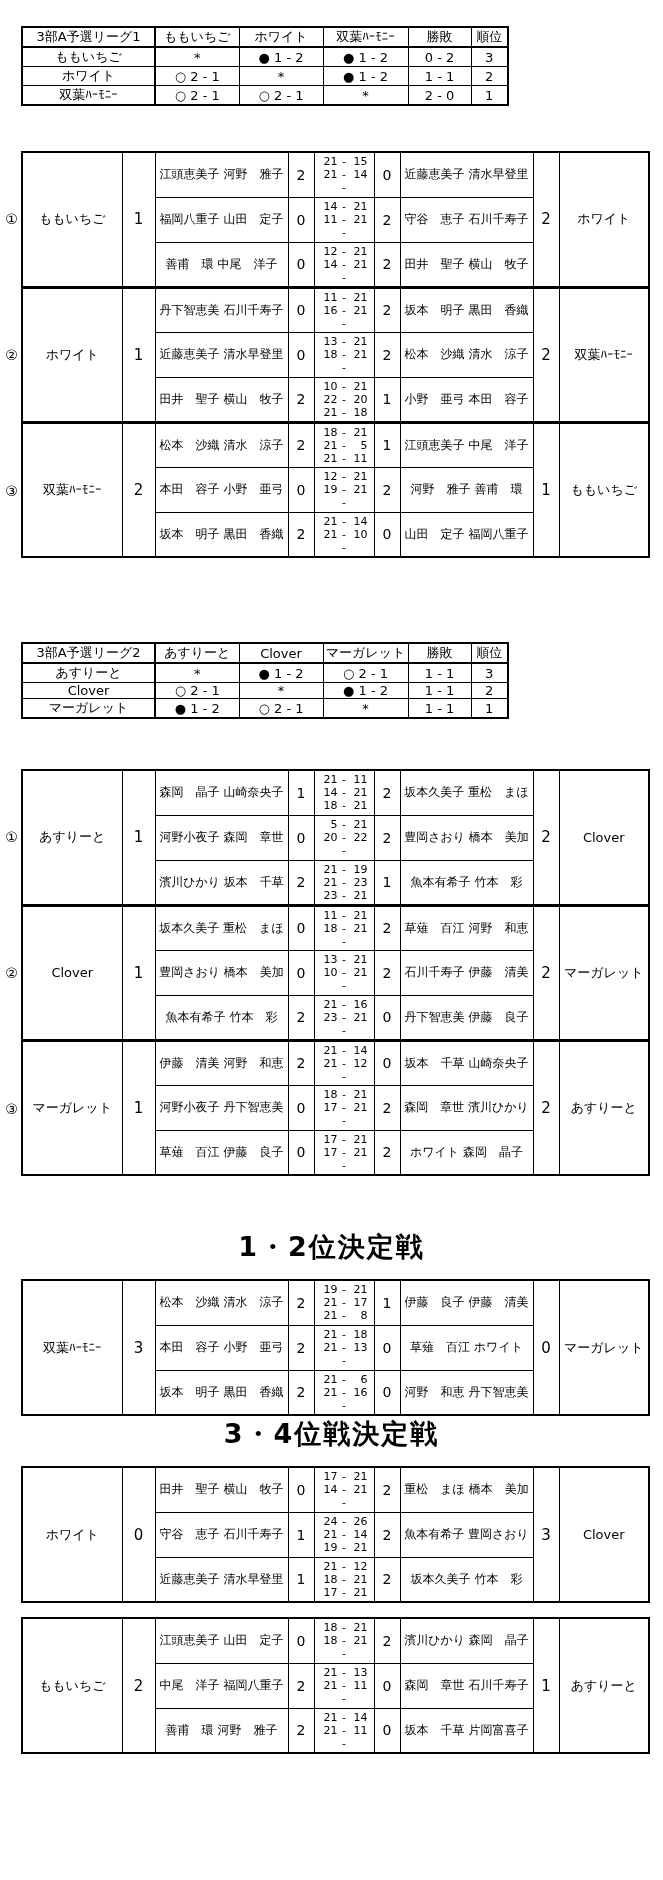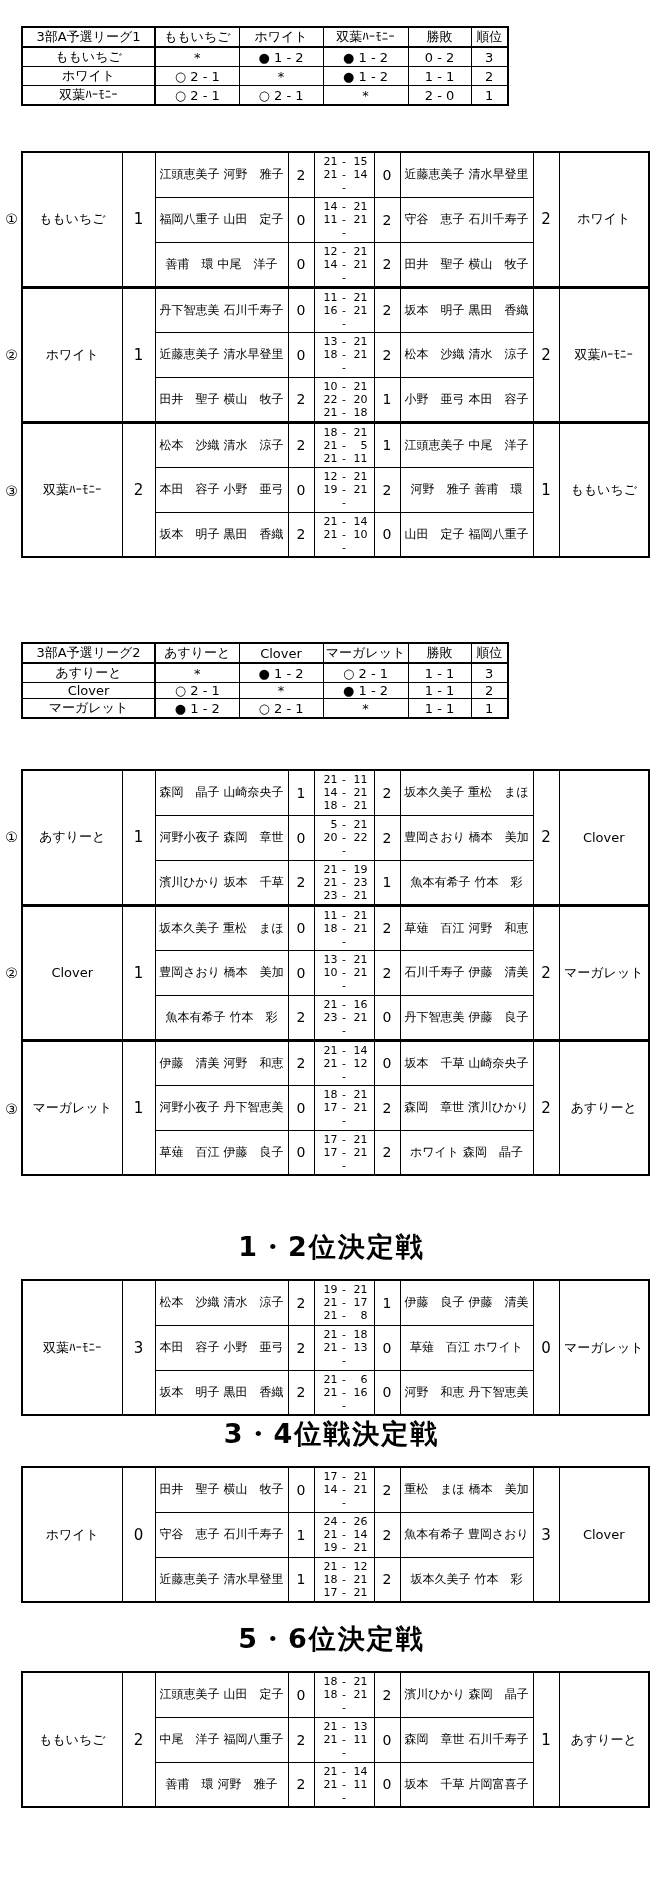--- a/index.html
+++ b/index.html
@@ -813,21 +813,20 @@
                 <span class="sr">21</span>
               </div>
             </td>
             <td class="gscore">2</td>
             <td class="pair">坂本久美子 竹本　彩</td>
           </tr>
         </tbody>
       </table>
     </div>
 
-  <div class="po-heading h3">5・6位決定戦</div>
   <div class="fwrap" id="final-2">
       <table class="mtable">
         <colgroup>
           <col style="width: 100px;">
           <col style="width: 33px;">
           <col style="width: 133px;">
           <col style="width: 26px;">
           <col style="width: 60px;">
           <col style="width: 26px;">
           <col style="width: 133px;">

